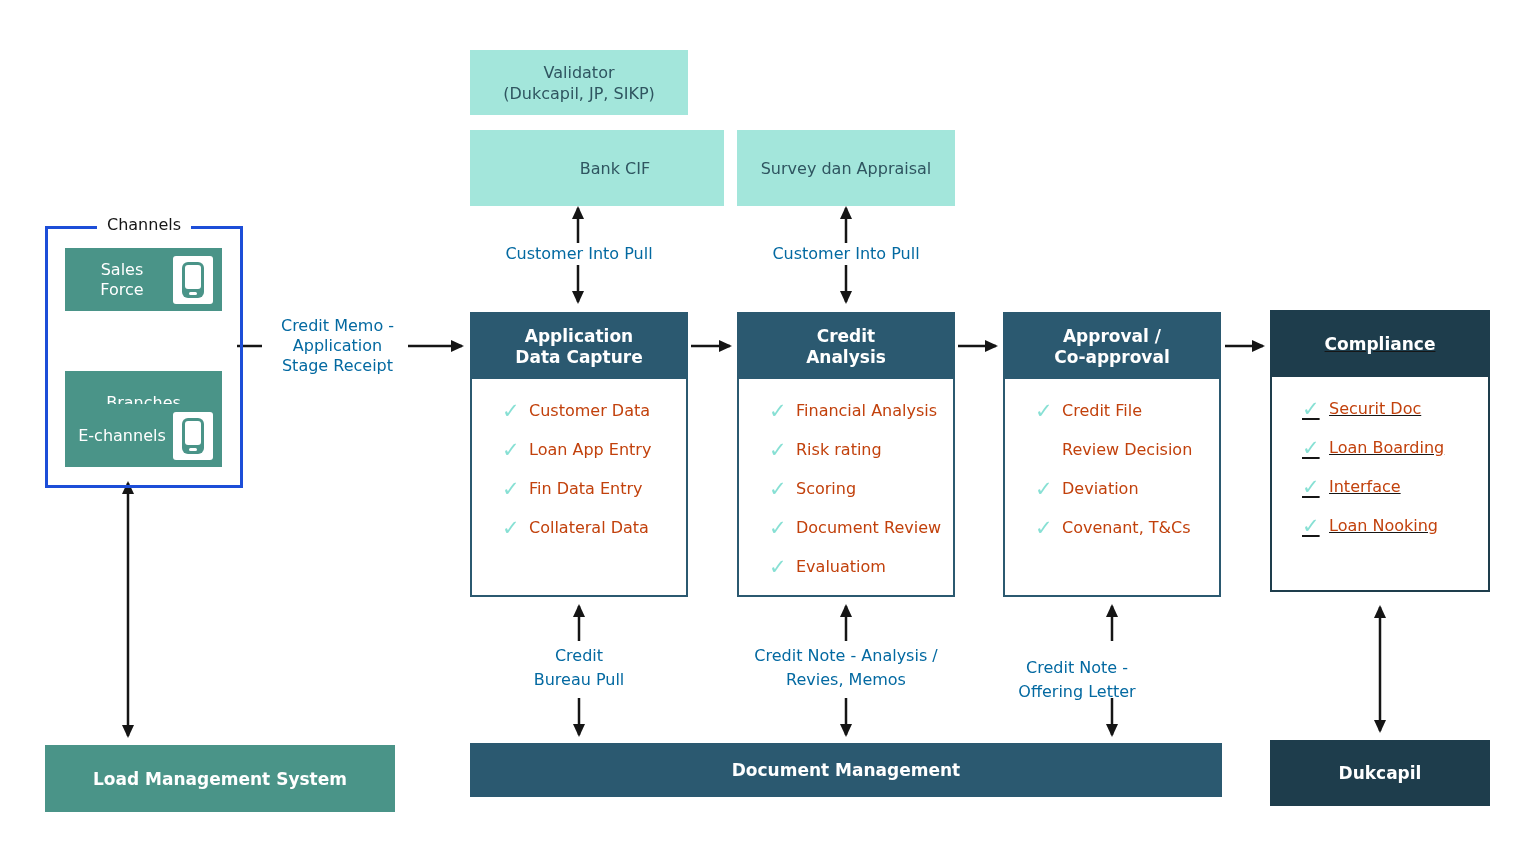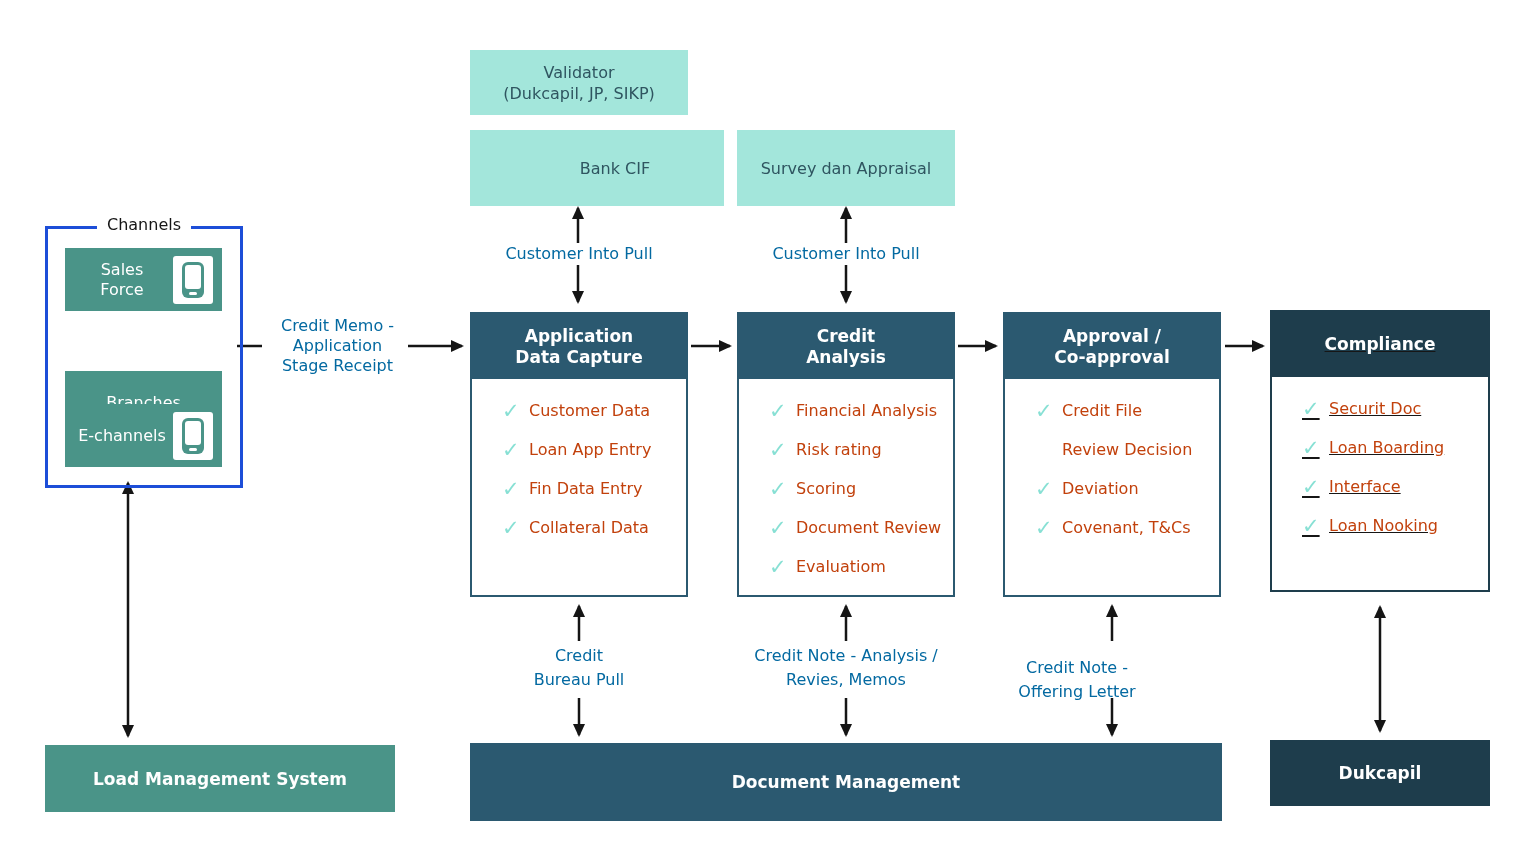--- a/index.html
+++ b/index.html
@@ -57,21 +57,21 @@
   #lbl-cip-right{left:737px;top:243px;width:218px;}
   #lbl-memo{left:250px;top:316px;width:175px;line-height:20px;}
   #lbl-bureau{left:494px;top:644px;width:170px;line-height:24px;}
   #lbl-note-analysis{left:731px;top:644px;width:230px;line-height:24px;}
   #lbl-note-offering{left:982px;top:644px;width:190px;line-height:24px;margin-top:12px;}
 
   
   .bar{position:absolute;color:#fff;font-weight:bold;font-size:17px;
        display:flex;align-items:center;justify-content:center;text-align:center;}
   #bar-lms{left:45px;top:745px;width:350px;height:67px;background:var(--teal,#4A9488);}
-  #bar-doc{left:470px;top:743px;width:752px;height:78px;background:var(--blue,#2B5970);}
+  #bar-doc{left:470px;top:743px;width:752px;height:54px;background:var(--blue,#2B5970);}
   #bar-serv{left:1270px;top:740px;width:220px;height:66px;background:var(--dark,#1E3D4C);}
 </style>
 </head>
 <body>
 
 <div class="canvas">
 
   <svg class="arrow-layer" width="1536" height="864" viewBox="0 0 1536 864">
     <defs>
       <marker id="ah" markerWidth="13" markerHeight="12" refX="11" refY="6" orient="auto-start-reverse" markerUnits="userSpaceOnUse">

